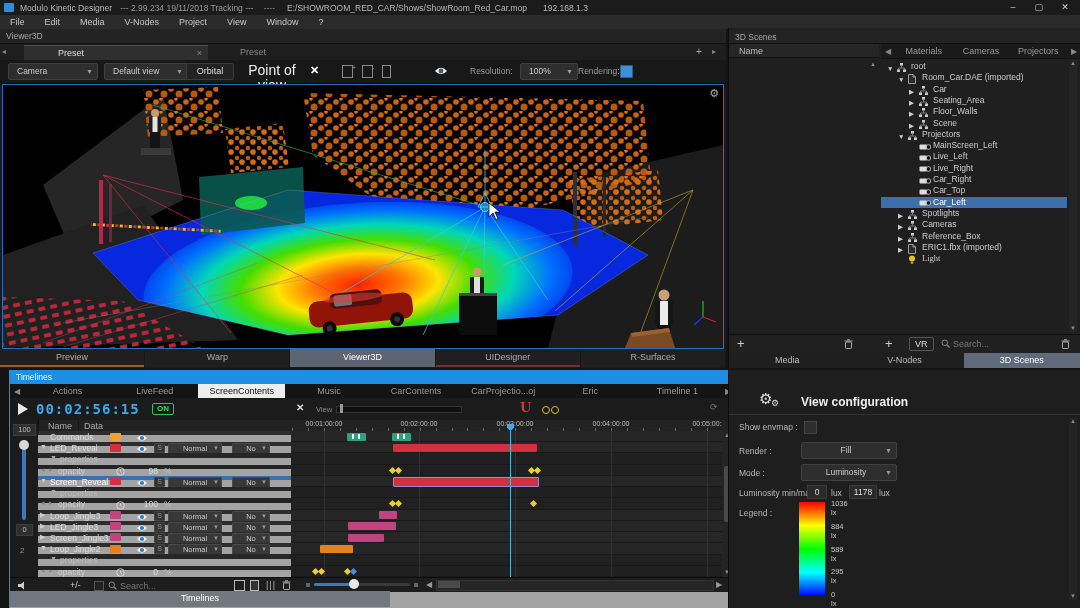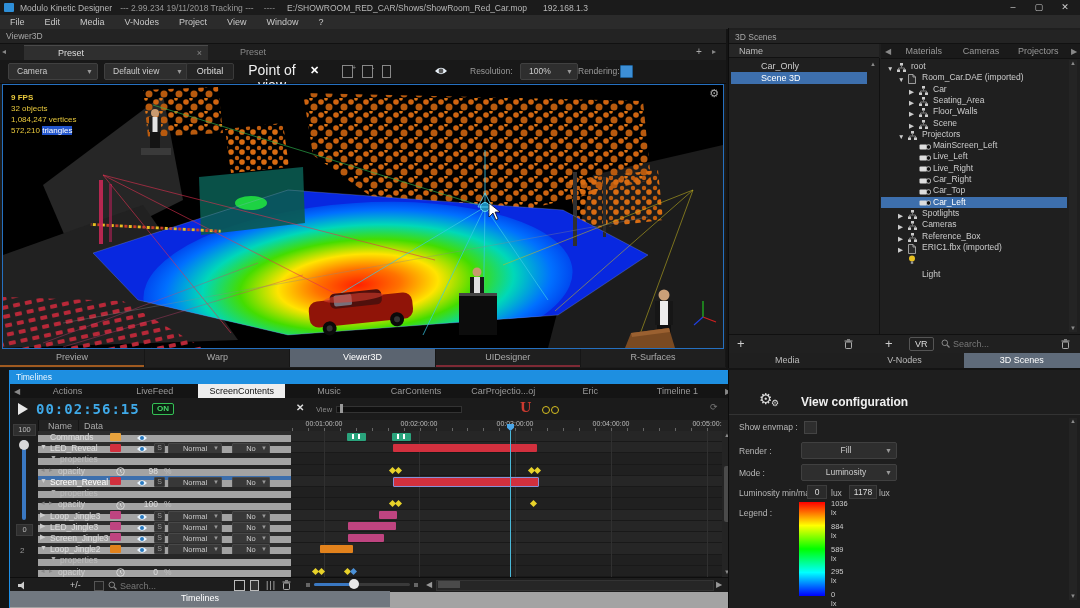--- a/index.html
+++ b/index.html
@@ -241,45 +241,35 @@
           <rect x="456" y="208" width="38" height="42" fill="#0c0c0c"></rect>
             <rect x="456" y="208" width="38" height="3" fill="#444"></rect>
         </g>
         <g transform="translate(700,232)" stroke-width="1.2">
           <line x1="0" y1="0" x2="0" y2="-16" stroke="#20c020"></line>
           <line x1="0" y1="0" x2="13" y2="5" stroke="#d02020"></line>
           <line x1="0" y1="0" x2="-9" y2="8" stroke="#2040e0"></line>
         </g>
         <polygon points="486,118 486,132 490,128 493,135 495,134 492,127 497,127" fill="#fff" stroke="#000" stroke-width="0.7"></polygon>
       </svg>
-      <div class="abs" id="stats">
-        <div>9 FPS</div>
-        <div style="font-weight:normal;">32 objects</div>
-        <div style="font-weight:normal;">1,084,247 vertices</div>
-        <div style="font-weight:normal;"><span>572,210</span> <span style="background:#2255cc;color:#fff;">triangles</span></div>
-      </div>
       <span class="abs" style="right:4px;top:2px;color:#aaa;font-size:11px;">⚙</span>
     </div>
 
     <div class="abs" id="viewertabs">
         <div class="vtab" style="border-bottom: 2px solid rgb(160, 90, 32);">Preview</div>
         <div class="vtab">Warp</div>
         <div class="vtab on">Viewer3D</div>
         <div class="vtab" style="border-bottom: 2px solid rgb(126, 42, 53);">UIDesigner</div>
         <div class="vtab">R-Surfaces</div>
       </div>
   </div>
 
   <div class="abs" id="scpanel">
     <div class="phead abs" style="left:0;top:2px;width:352px;height:14px;box-sizing:border-box;">3D Scenes</div>
     <div class="abs" style="left:0;top:16px;width:150px;height:14px;background:#262626;border-bottom:1px solid #111;color:#bbb;line-height:14px;padding-left:10px;box-sizing:border-box;"><span>Name</span></div>
-    <div class="abs" id="scenelist" style="left:0;top:30px;width:150px;height:276px;background:#1f1f1f;border-right:1px solid #111;">
-        <div class="screen-row" style="top: 2px;">Car_Only</div>
-        <div class="screen-row sel" style="top: 14px;">Scene 3D</div>
-      </div>
     <span class="scroll-arrow" style="left:141px;top:33px;">▲</span>
 
     <div class="abs row" style="left:152px;top:16px;width:200px;height:14px;background:#1a1a1a;border-bottom:1px solid #111;">
       <span class="arrbtn">◀</span>
       <span style="flex:1;text-align:center;color:#999;">Materials</span>
       <span style="flex:1;text-align:center;color:#999;">Cameras</span>
       <span style="flex:1;text-align:center;color:#999;">Projectors</span>
       <span class="arrbtn">▶</span>
     </div>
     <div class="abs" id="scenetree" style="left:0;top:30px;width:340px;height:276px;overflow:hidden;">
@@ -429,21 +419,21 @@
               <path d="M0.5 0.5h4.5l2.5 2.5v6.5h-7z" fill="#2a2a2a" stroke="#bbb" stroke-width="0.8"></path>
               <path d="M5 0.5v2.5h2.5" fill="none" stroke="#bbb" stroke-width="0.8"></path>
             </svg></span>
           <span style="position: absolute; left: 41px; top: 0px;">ERIC1.fbx (imported)</span>
         </div>
         <div class="treerow" style="top: 195.1px;">
           <span style="position: absolute; left: 27px; top: 1px;"><svg class="icon-sm" width="8" height="10" viewBox="0 0 8 10">
               <circle cx="4" cy="3.5" r="3" fill="#e8c020"></circle>
               <rect x="2.8" y="6.4" width="2.4" height="2.4" fill="#999"></rect>
             </svg></span>
-          <span style="position: absolute; left: 41px; top: 16px;">Light</span>
+          <span style="position: absolute; left: 41px; top: 0px; font-family: Liberation Serif, serif;">Light</span>
         </div>
       </div>
     <div class="abs" style="left:340px;top:32px;width:8px;height:272px;background:#242424;"></div>
     <span class="scroll-arrow" style="left:341px;top:32px;">▲</span>
     <span class="scroll-arrow" style="left:341px;top:297px;">▼</span>
 
     <div class="abs" style="left:0;top:306px;width:352px;height:18px;background:#202020;border-top:1px solid #101010;">
       <span class="abs" style="left:8px;top:1px;font-size:13px;color:#ccc;">+</span>
       <svg class="abs" style="left:115px;top:4px;" width="9" height="10" viewBox="0 0 9 10">
           <rect x="1.5" y="3" width="6" height="6.5" rx="0.8" fill="none" stroke="#bbb" stroke-width="0.9"></rect>

